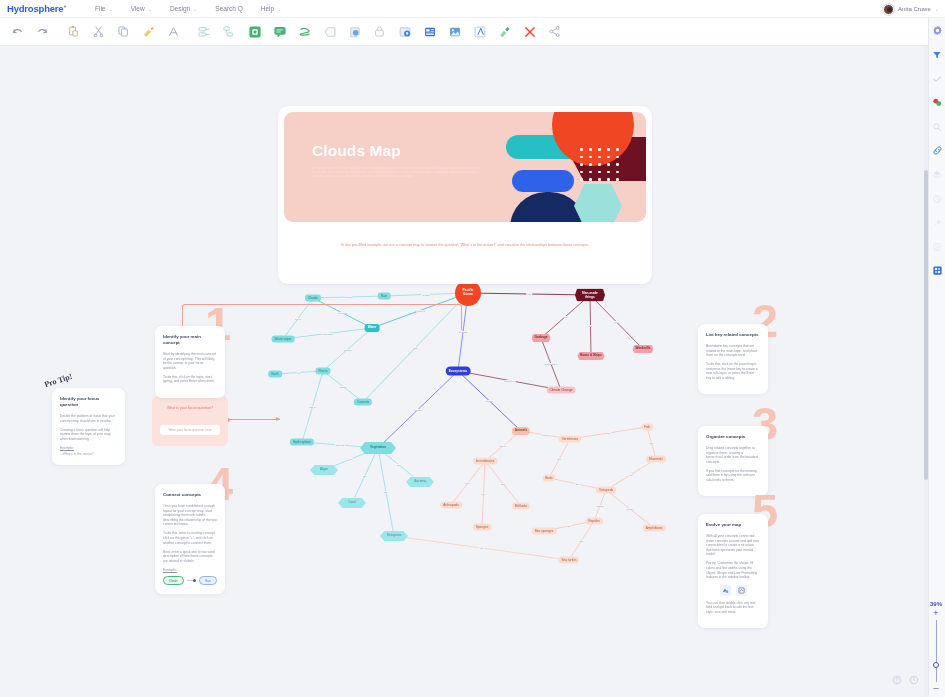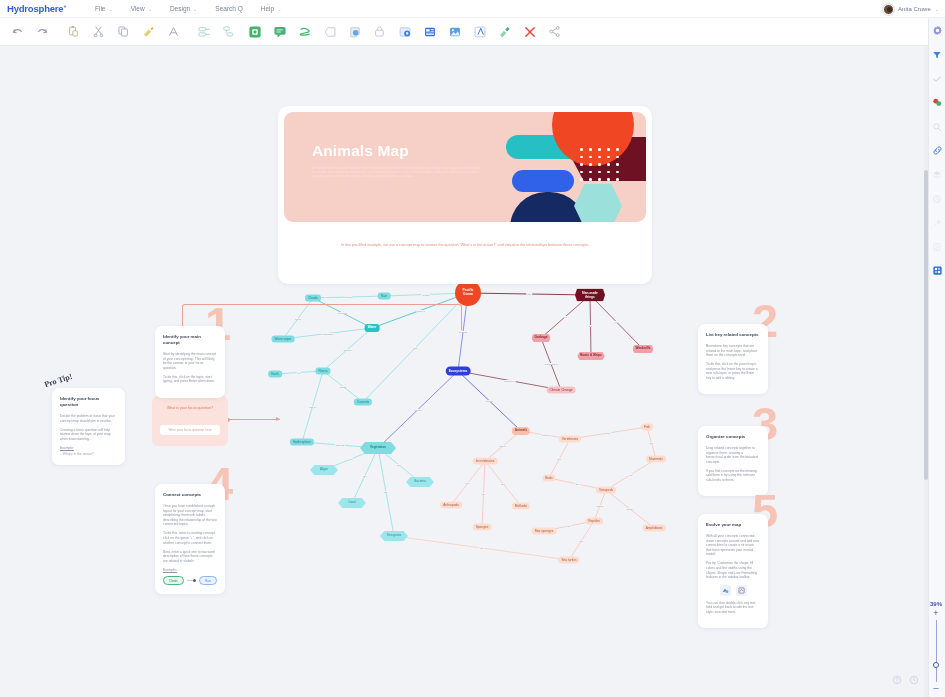--- a/index.html
+++ b/index.html
@@ -536,21 +536,21 @@
             <i style="left: 9px; top: 22.5px;"></i>
             <i style="left: 18px; top: 22.5px;"></i>
             <i style="left: 27px; top: 22.5px;"></i>
             <i style="left: 36px; top: 22.5px;"></i>
             <i style="left: 0px; top: 30px;"></i>
             <i style="left: 9px; top: 30px;"></i>
             <i style="left: 18px; top: 30px;"></i>
             <i style="left: 27px; top: 30px;"></i>
             <i style="left: 36px; top: 30px;"></i>
           </div>
-        <div class="banner-title">Animals Map</div>
+        <div class="banner-title">Clouds Map</div>
         <div class="banner-body">A concept map is a visual tool that shows relationships between ideas and concepts. It helps you organize and structure knowledge by connecting related topics with labeled linking lines. Use it to brainstorm, study, plan projects, or explain complex systems in a clear and memorable way that anyone can follow.</div>
       </div>
       <div class="banner-cap">In this pre-filled example, we use a concept map to answer the question “What’s in the ocean?” and visualize the relationships between these concepts.</div>
     </div>
 
     <div class="topbracket"></div>
     <div class="connector"></div>
 
     <div class="protip">Pro Tip!</div>
     <div class="card" style="left:52px; top:342px; width:73px;">

